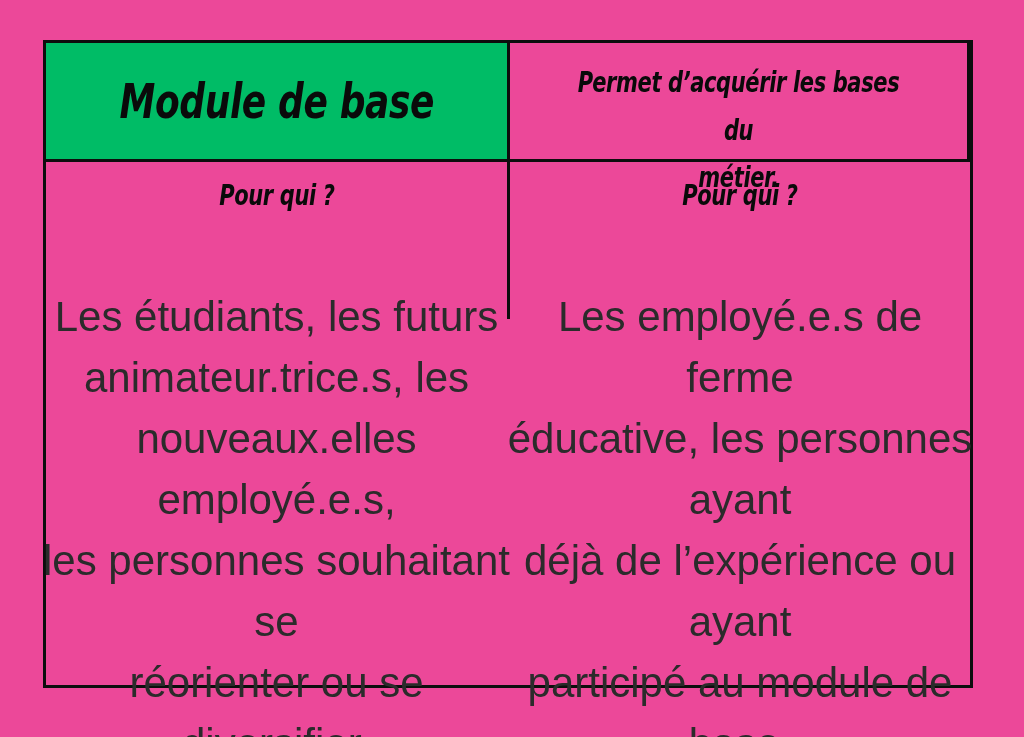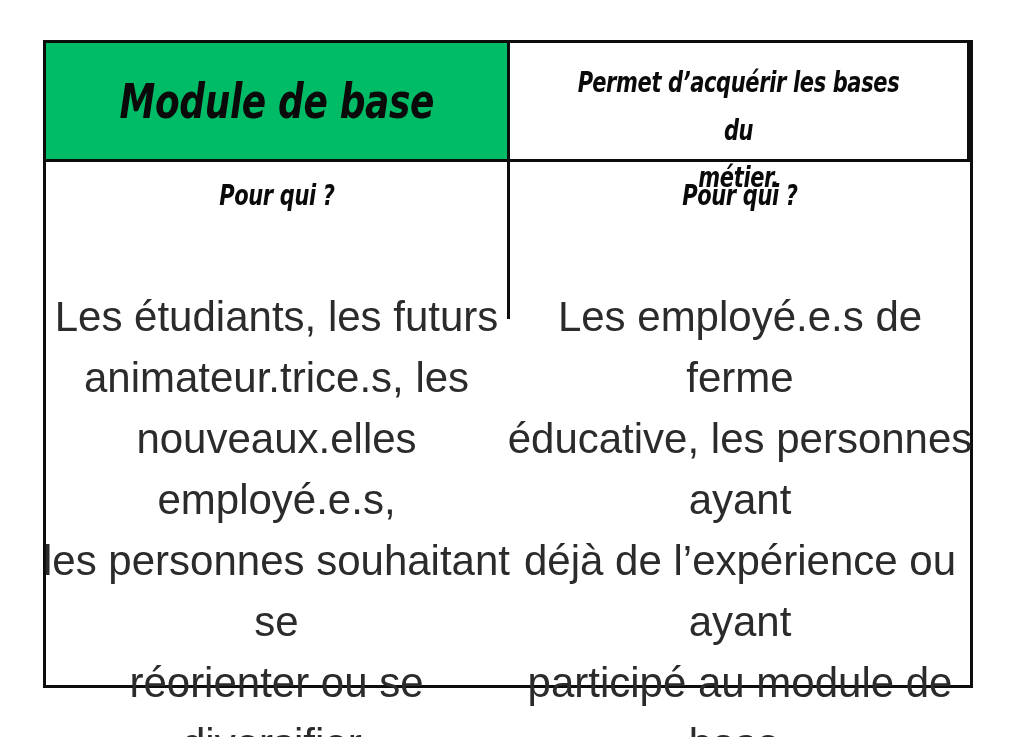--- a/index.html
+++ b/index.html
@@ -8,21 +8,21 @@
     width: 1024px;
     height: 737px;
     background: #7E9873;
     overflow: hidden;
     font-family: "Liberation Sans", sans-serif;
   }
   .canvas {
     position: relative;
     width: 1024px;
     height: 737px;
-    background: #ffffff;
+    background: #ec4899;
   }
   .table {
     position: absolute;
     left: 43px;
     top: 40px;
     width: 930px;
     height: 648px;
     box-sizing: border-box;
     border: 3px solid #0D0D0D;
     display: grid;

